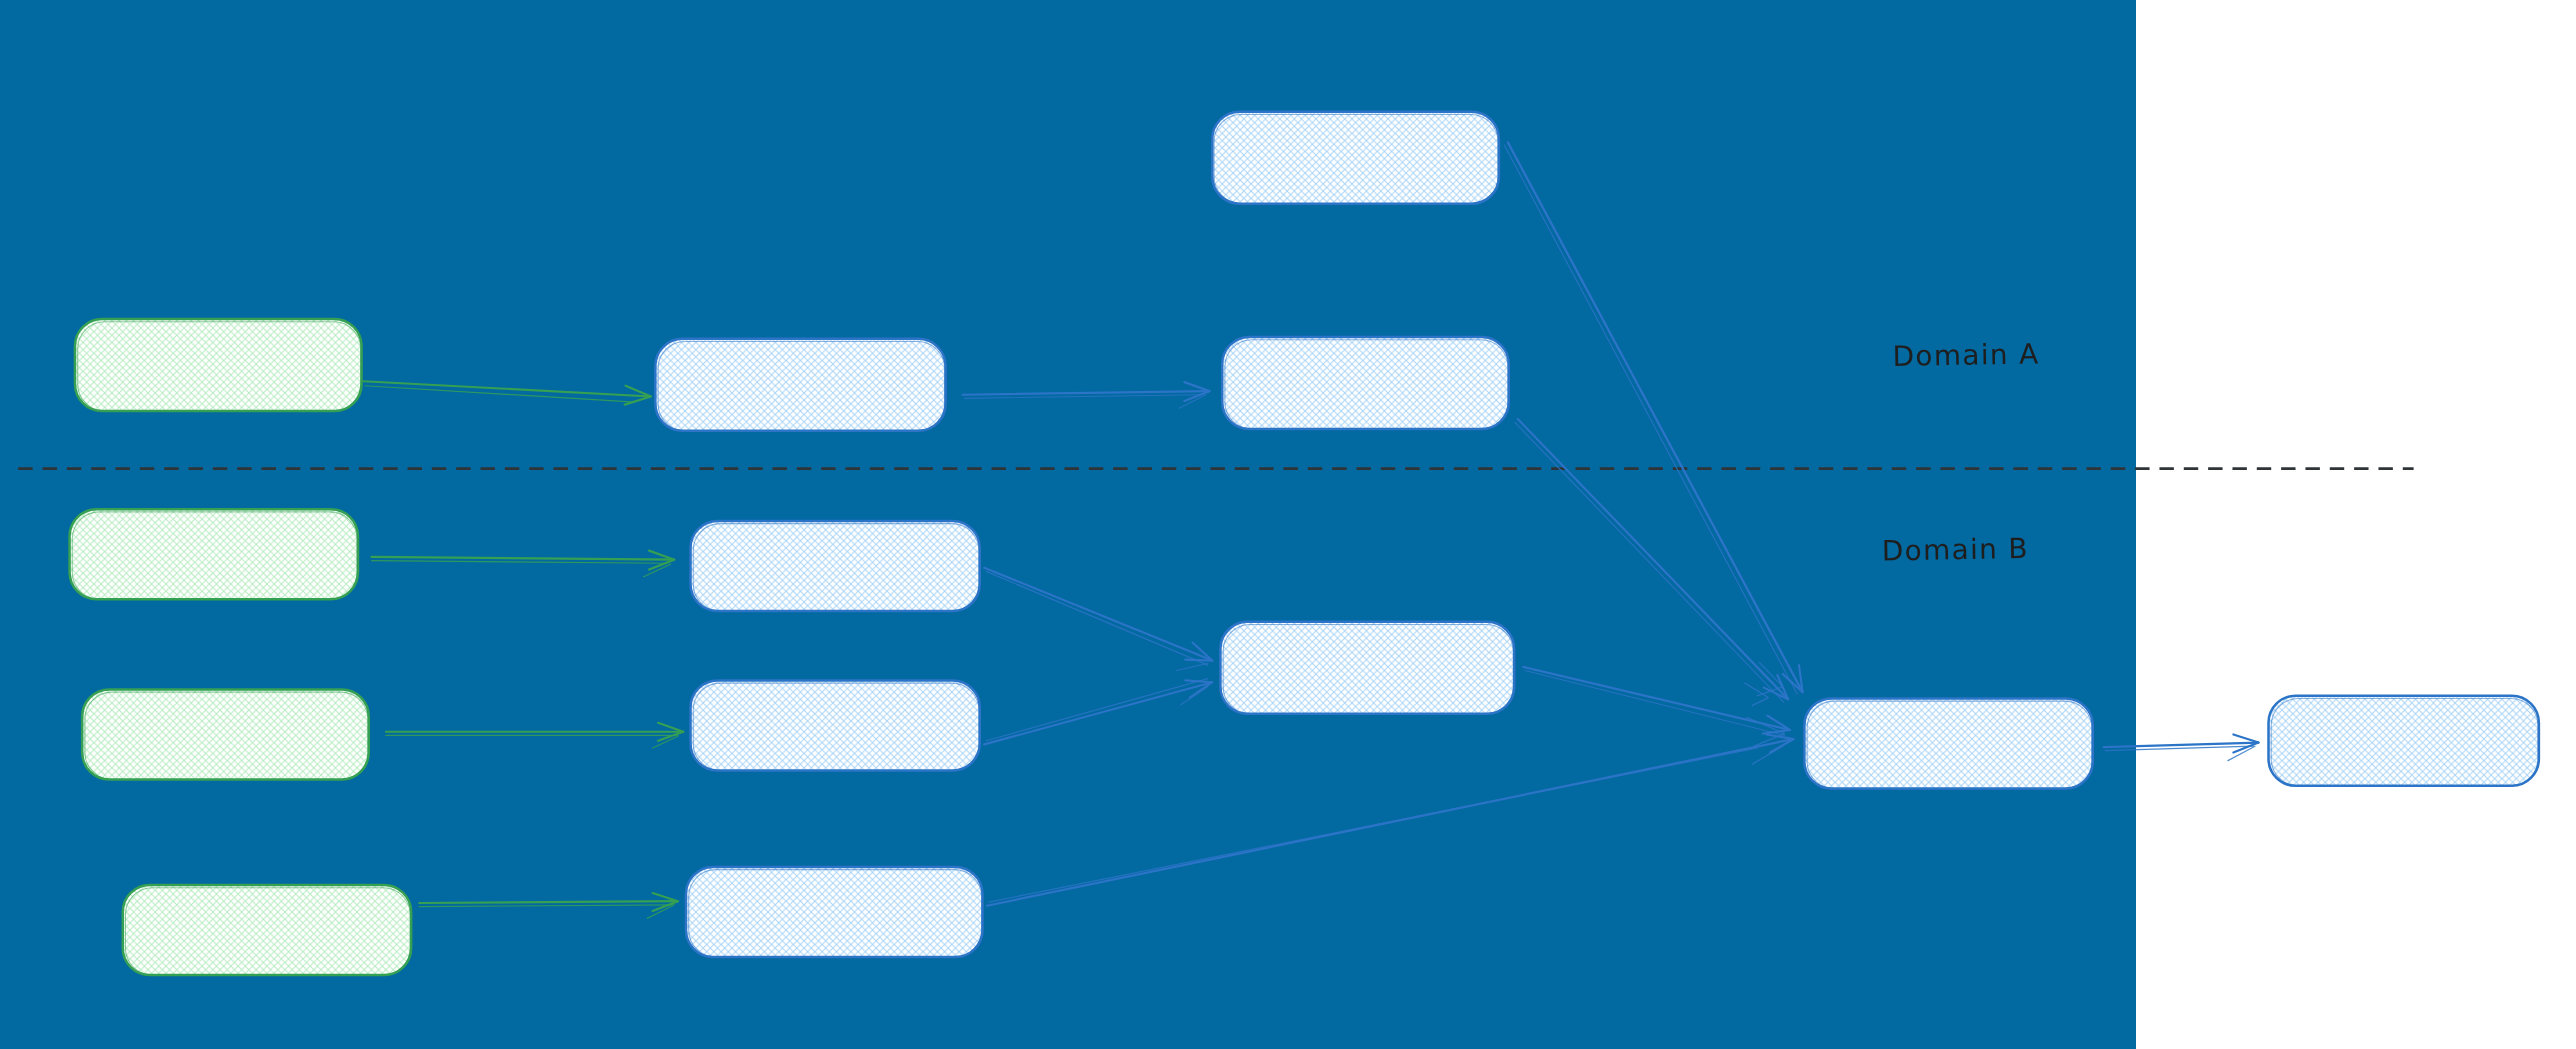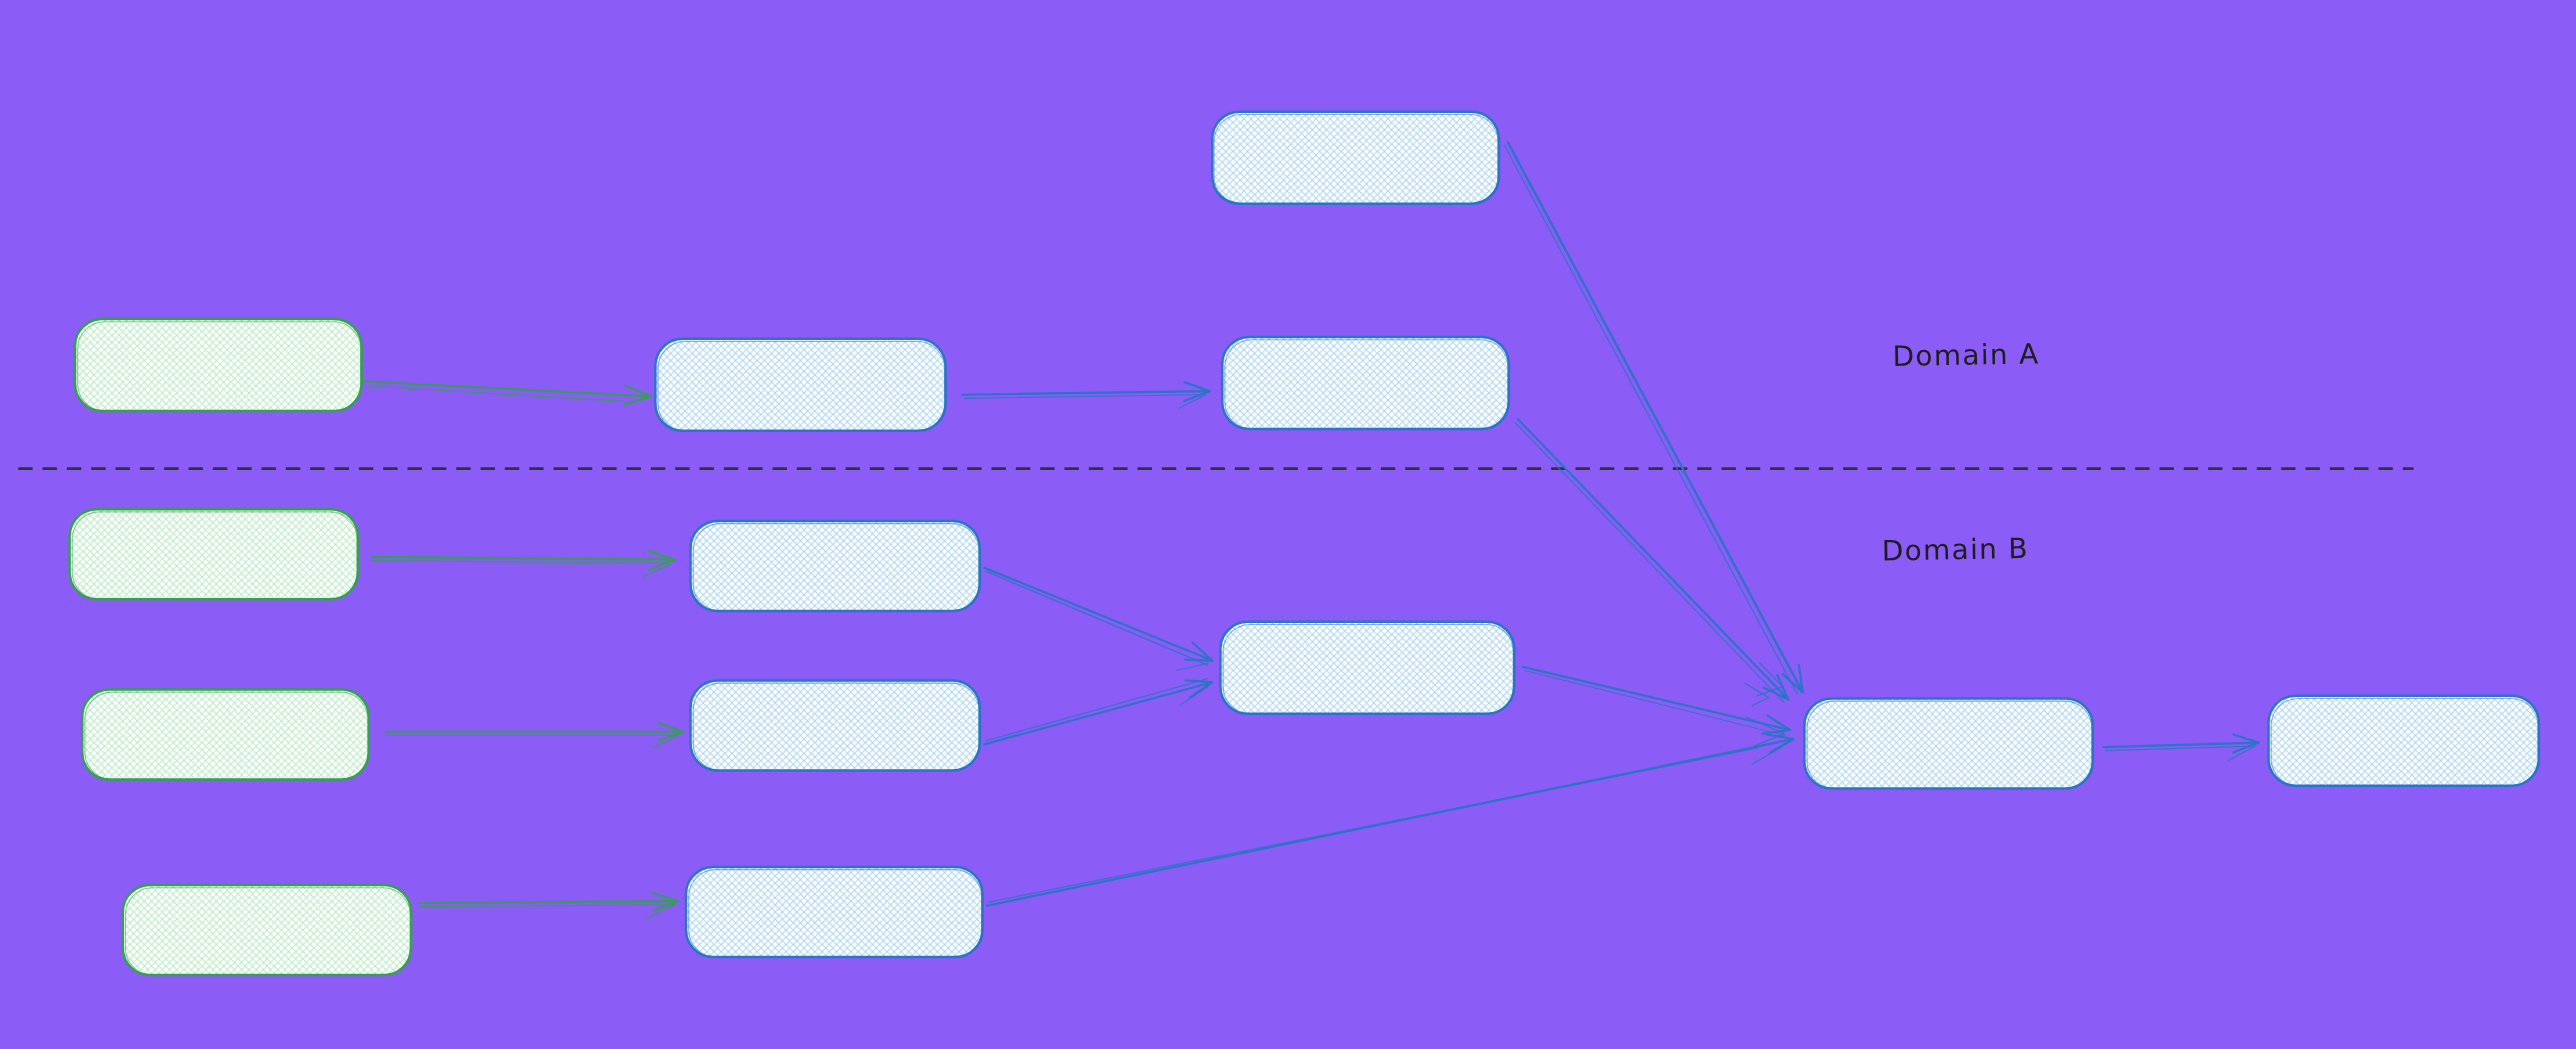--- a/index.html
+++ b/index.html
@@ -6,23 +6,23 @@
     margin: 0;
     padding: 0;
     background: #ffffff;
     width: 2576px;
     height: 1049px;
     overflow: hidden;
     font-family: "DejaVu Sans", sans-serif;
   }
   .canvas-wrap {
     position: relative;
-    width: 2576px;
+    width: 2136px;
     height: 1049px;
-    background: #8b5cf6;
+    background: #0369a1;
   }
   svg { display: block; }
   text.domain-label {
     font-family: "DejaVu Sans", "Liberation Sans", sans-serif;
     font-size: 31px;
     font-weight: 500;
     letter-spacing: 1.5px;
     fill: #1e1e1e;
   }
 </style>

